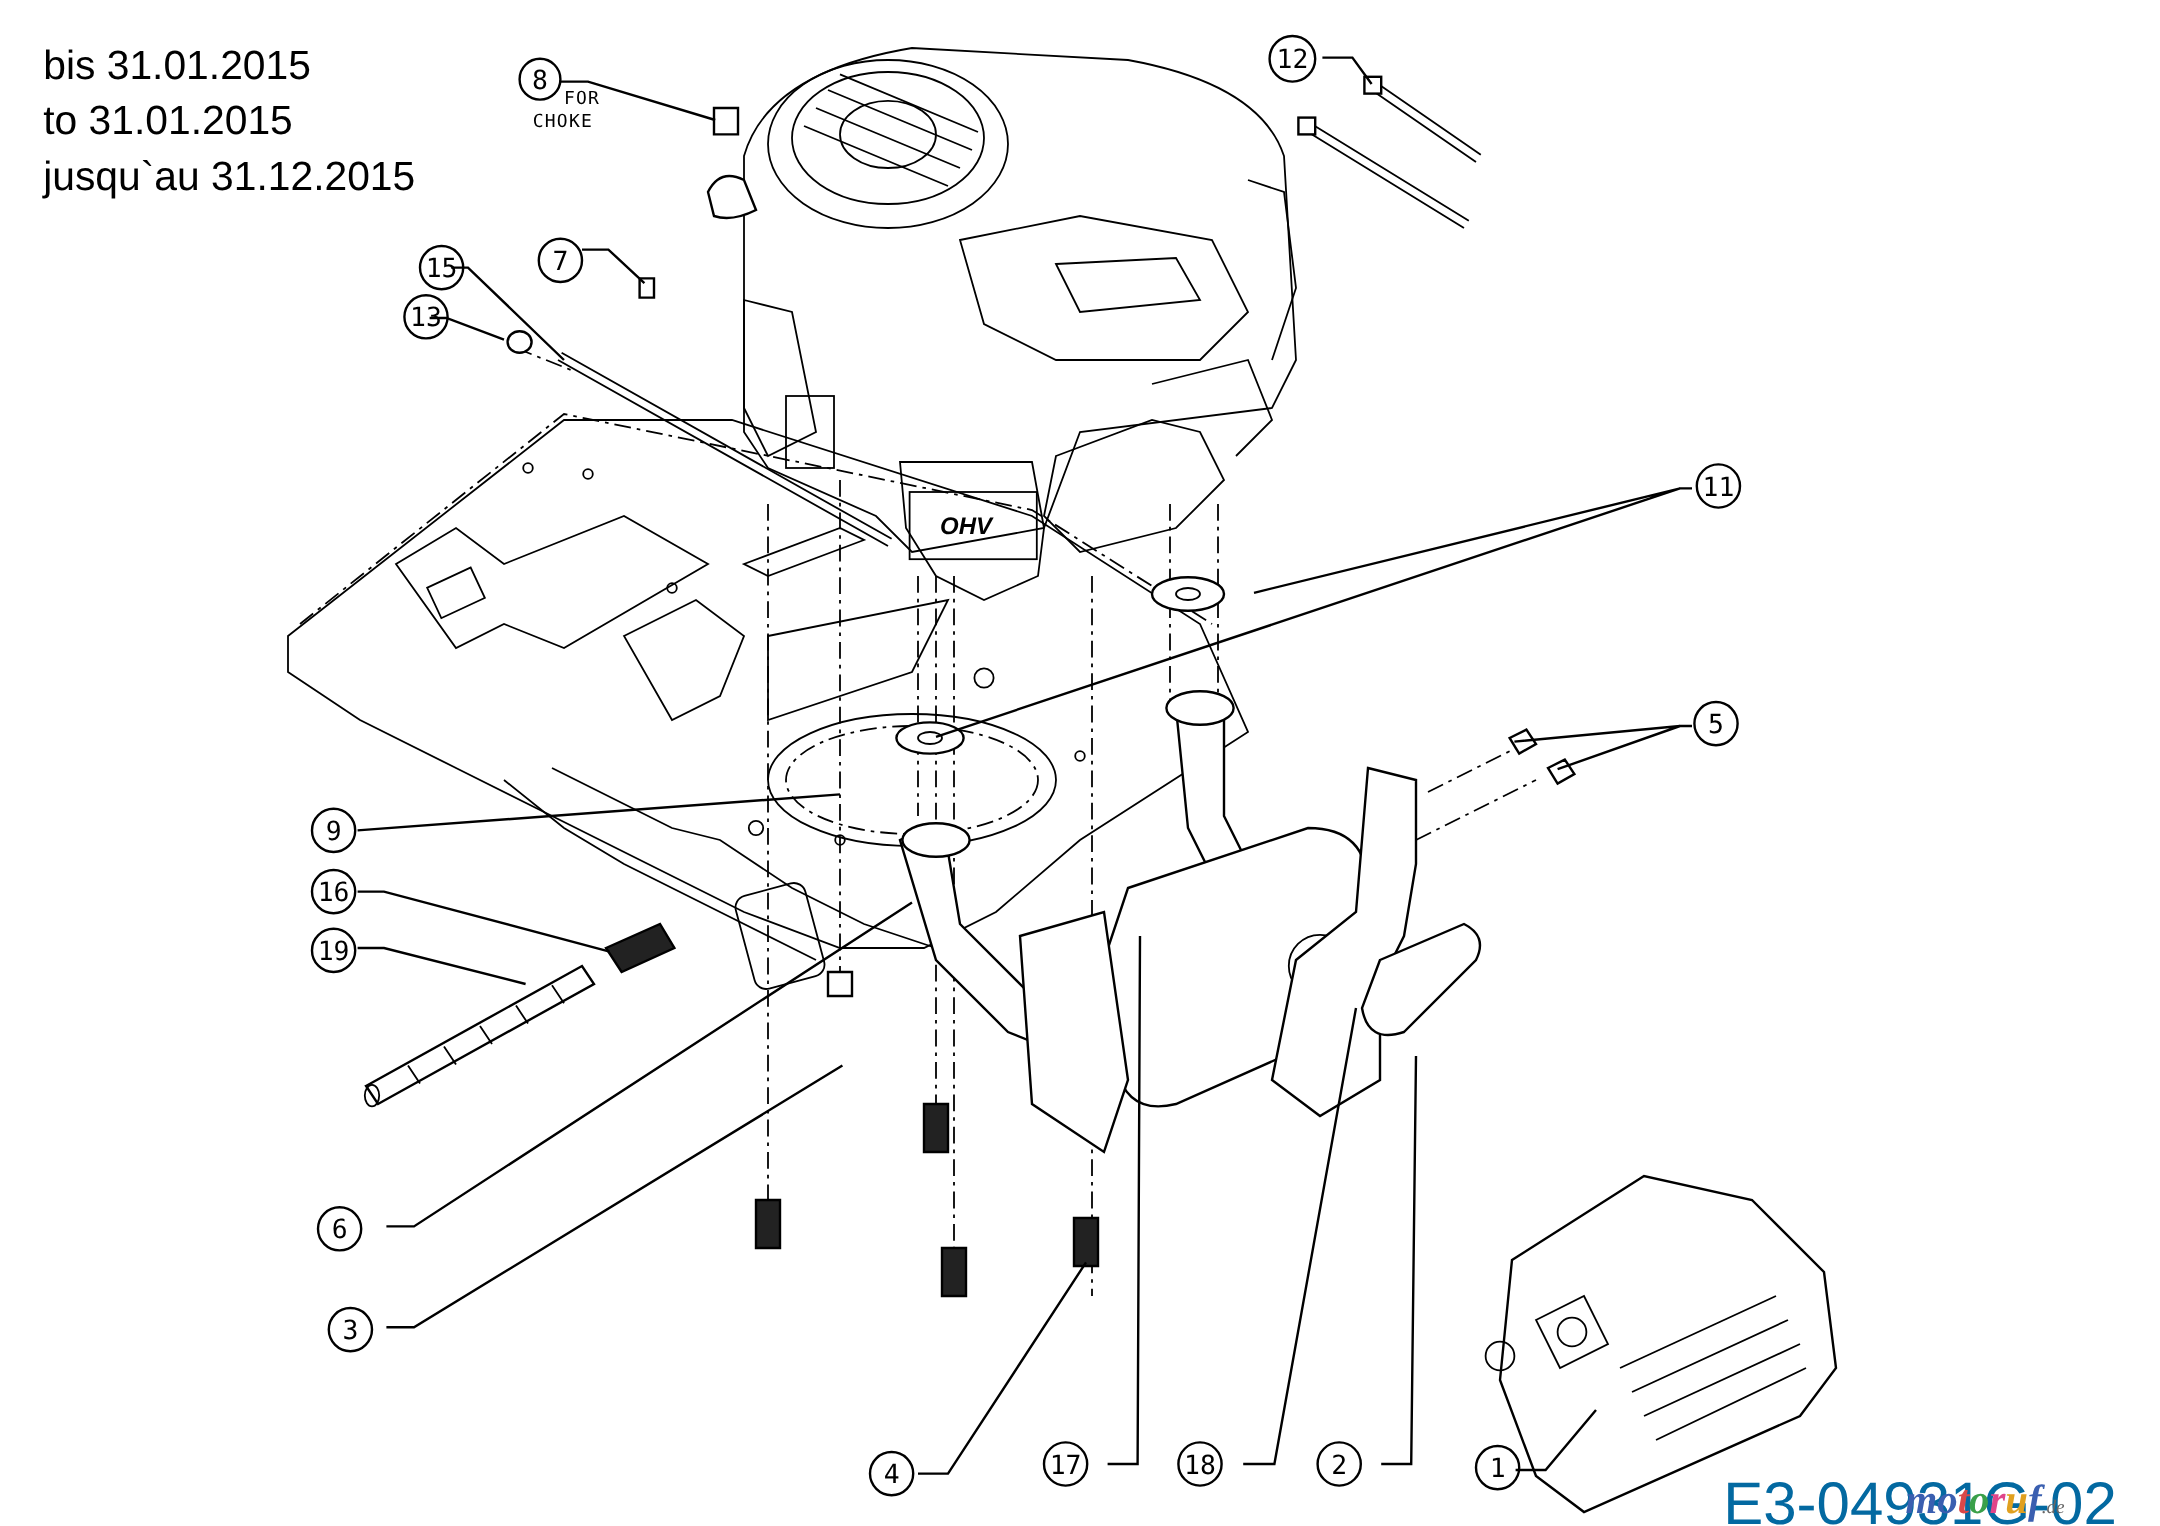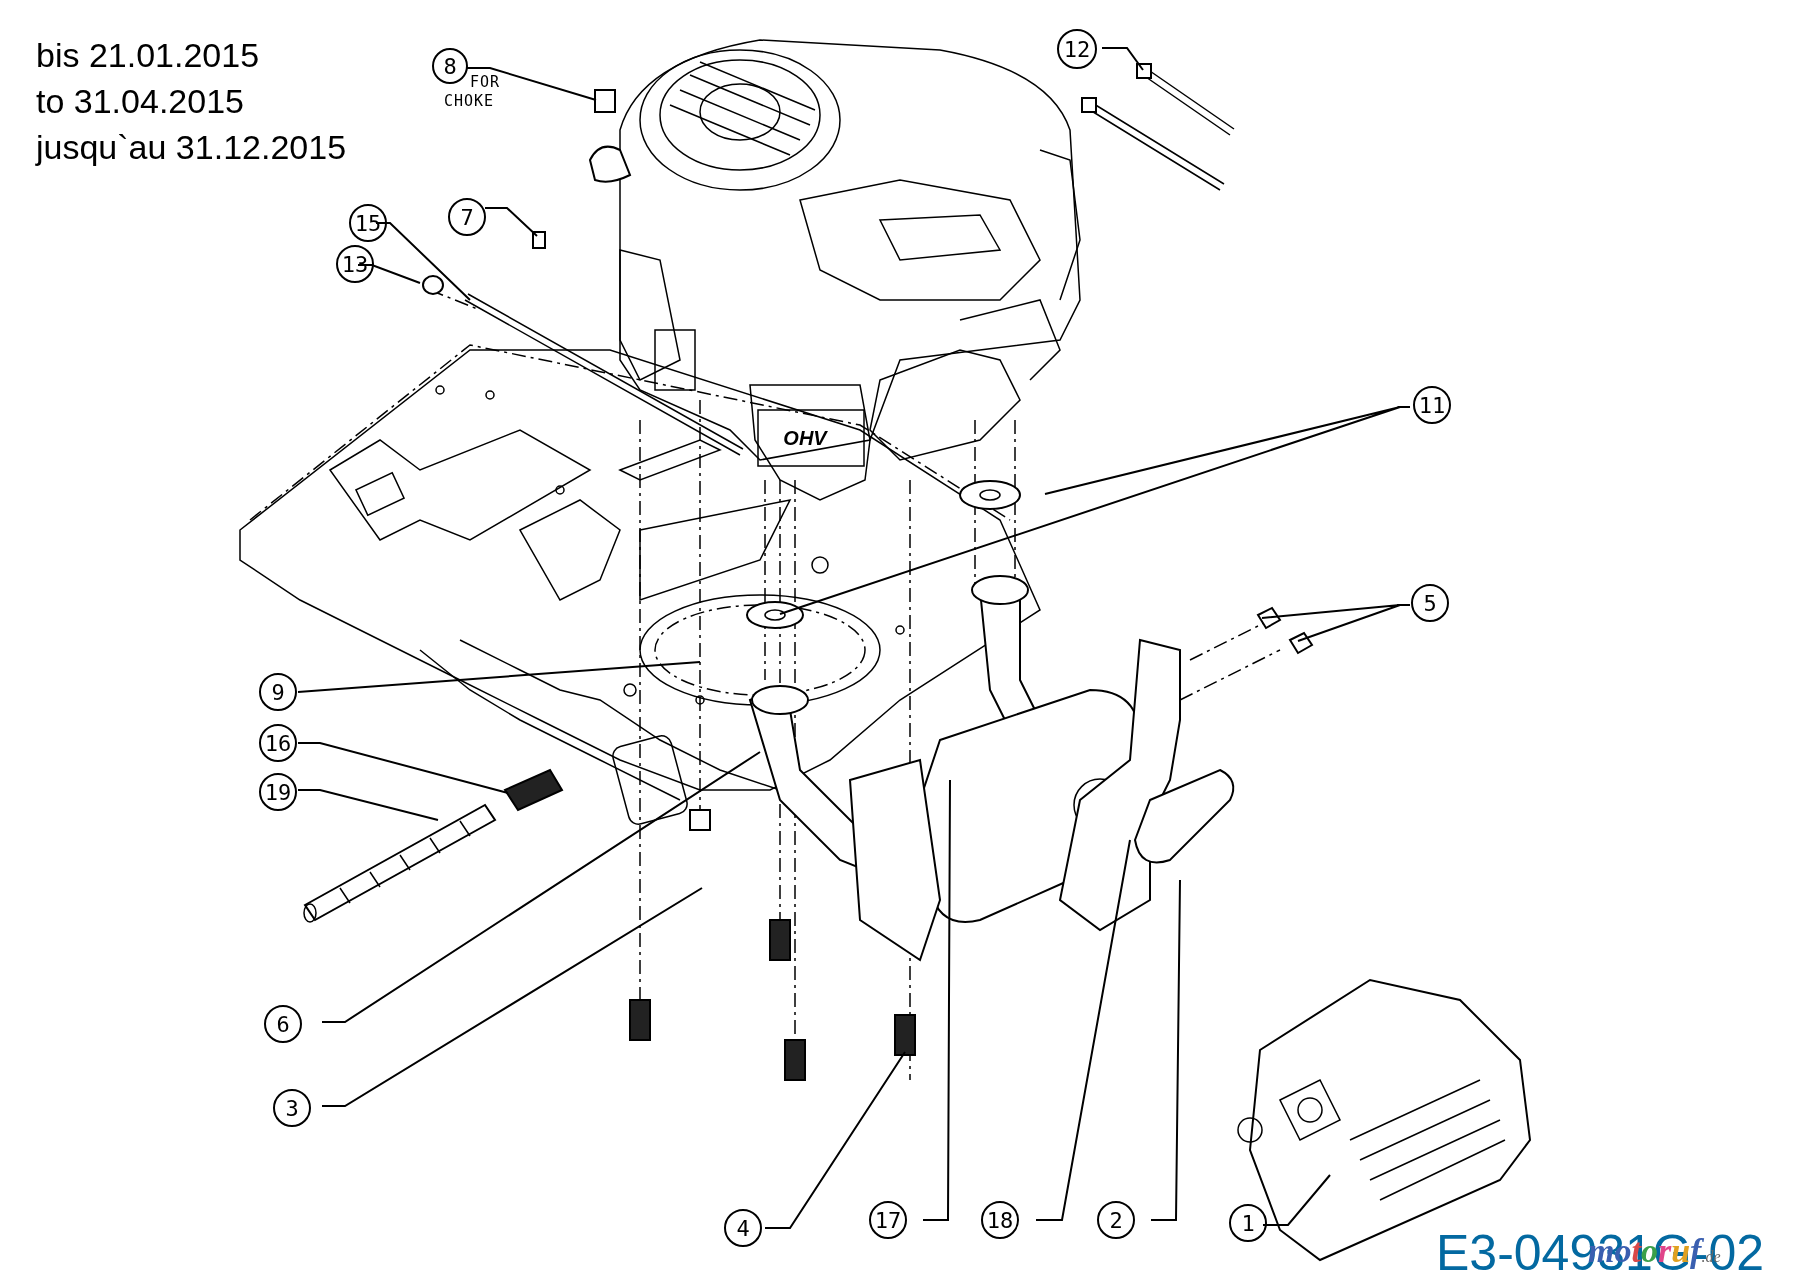--- a/index.html
+++ b/index.html
@@ -15,22 +15,22 @@
   .ln { stroke:#000; stroke-width:2; fill:none; }
   .lnt { stroke:#000; stroke-width:1.5; fill:none; }
   .dash { stroke:#000; stroke-width:1.5; fill:none; stroke-dasharray:14 5 3 5; }
   .part { stroke:#000; stroke-width:2; fill:#fff; }
   .dark { stroke:#000; stroke-width:2; fill:#222; }
 </style>
 </head>
 <body>
 
 <div class="date-lines">
-  <div>bis 21.01.2015</div>
-  <div>to 31.04.2015</div>
+  <div>bis 31.01.2015</div>
+  <div>to 31.01.2015</div>
   <div>jusqu`au 31.12.2015</div>
 </div>
 
 <svg class="diagram" width="1800" height="1272" viewBox="0 0 1800 1272">
 
   <g>
     <path class="lnt" d="M240 530 L470 350 L610 350 L860 430 L1000 520 L1040 610 L900 700 L830 760 L770 790 L700 790 L620 760 L540 720 L460 680 L380 640 L300 600 L240 560 Z"></path>
     <path class="dash" d="M250 520 L470 345 L860 425 L1010 520"></path>
     <path class="lnt" d="M330 470 L380 440 L420 470 L520 430 L590 470 L470 540 L420 520 L380 540 Z"></path>
     <path class="lnt" d="M520 530 L580 500 L620 530 L600 580 L560 600 Z"></path>

